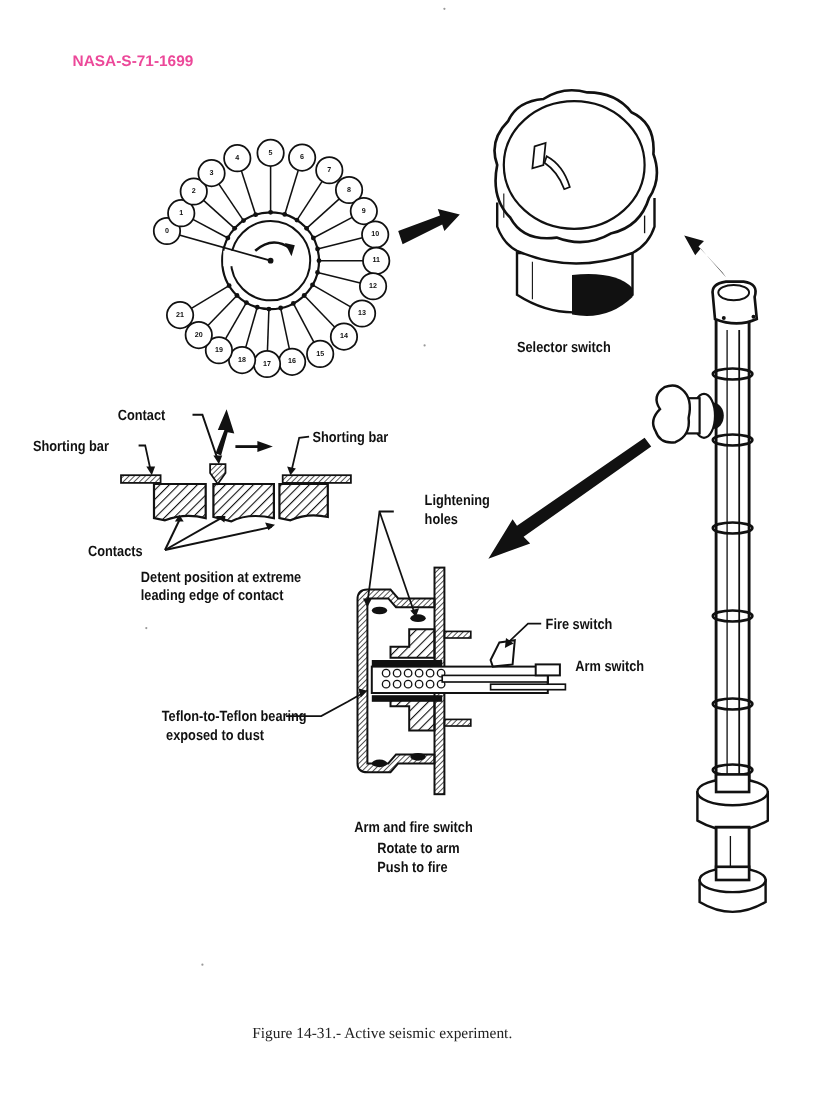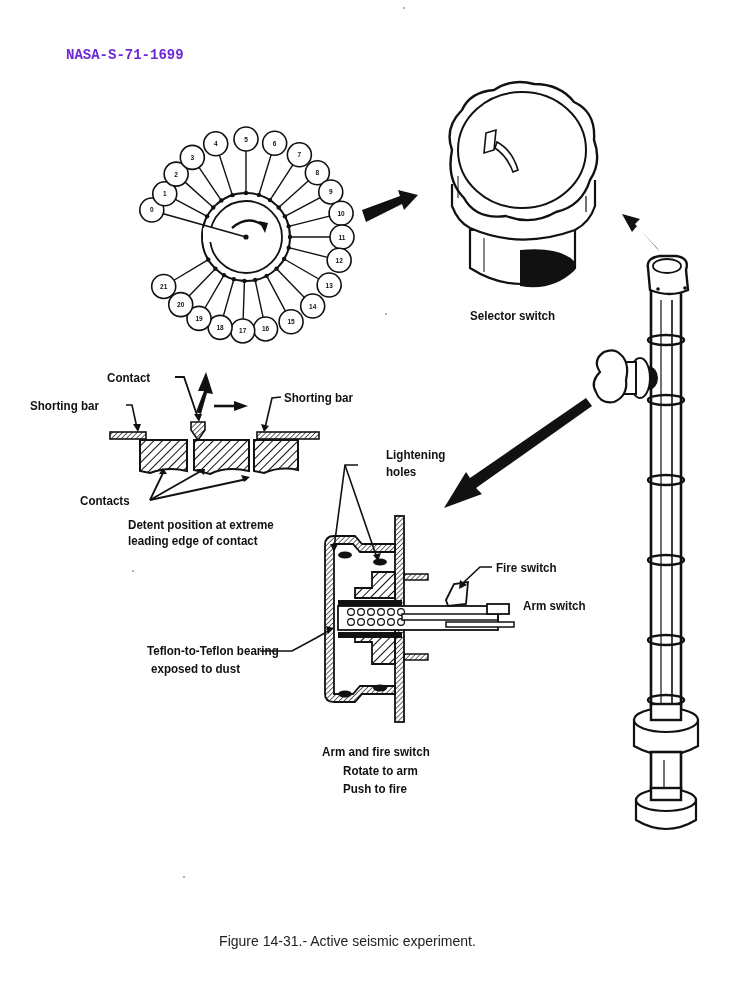--- a/index.html
+++ b/index.html
@@ -12,27 +12,27 @@
     font-size: 13.5px;
     font-weight: bold;
     color: #111;
     white-space: nowrap;
     line-height: 17px;
     transform: scaleX(0.86);
     transform-origin: left top;
   }
   .docid {
     position: absolute; left: 66px; top: 47px;
-    font-family: Liberation Mono, monospace;
-    font-size: 14px; font-weight: bold; color: #6d28d9;
+    font-family: Liberation Sans, sans-serif;
+    font-size: 14px; font-weight: bold; color: #ec4899;
   }
   .caption {
     position: absolute; left: 0; width: 695px; top: 933px;
     text-align: center;
-    font-family: Liberation Sans, sans-serif;
+    font-family: Liberation Serif, serif;
     font-size: 14px; color: #222;
   }
   .num {
     font-family: "Liberation Sans", sans-serif;
     font-size: 6.5px; font-weight: bold; fill: #111;
     text-anchor: middle; dominant-baseline: central;
   }
 </style>
 </head>
 <body>

